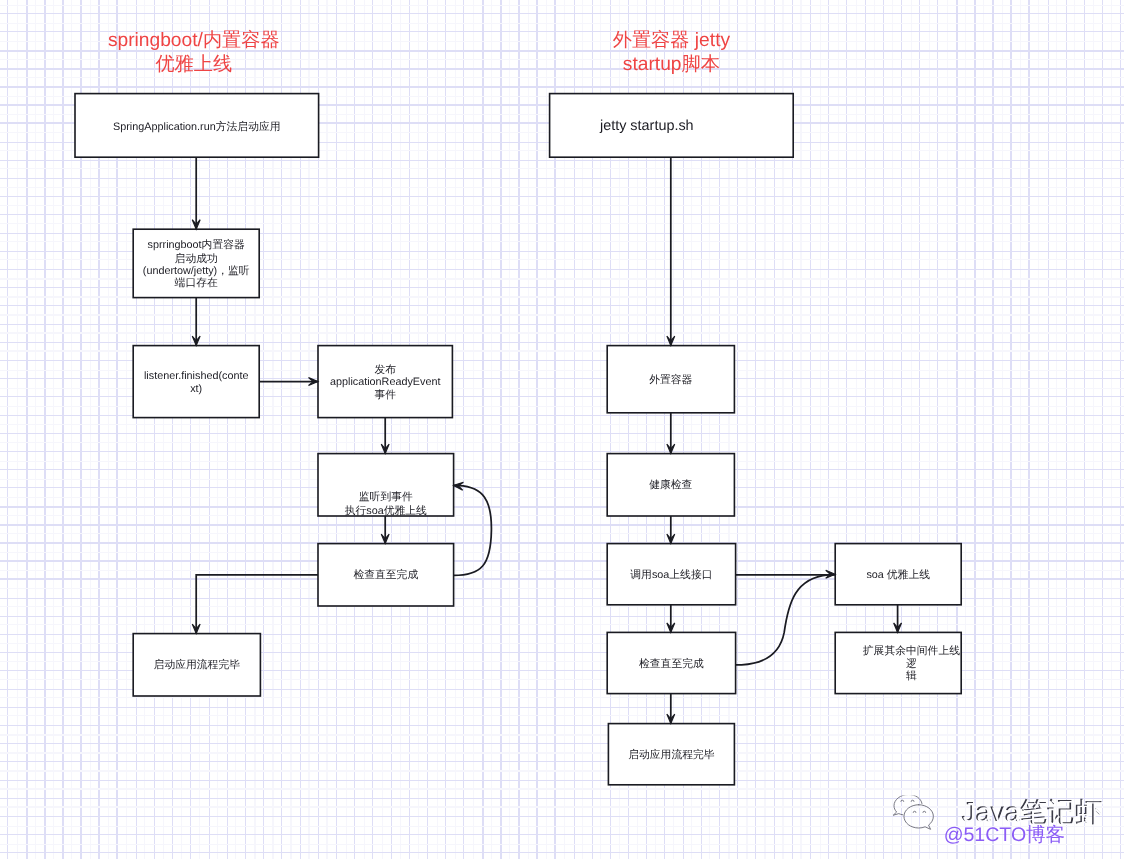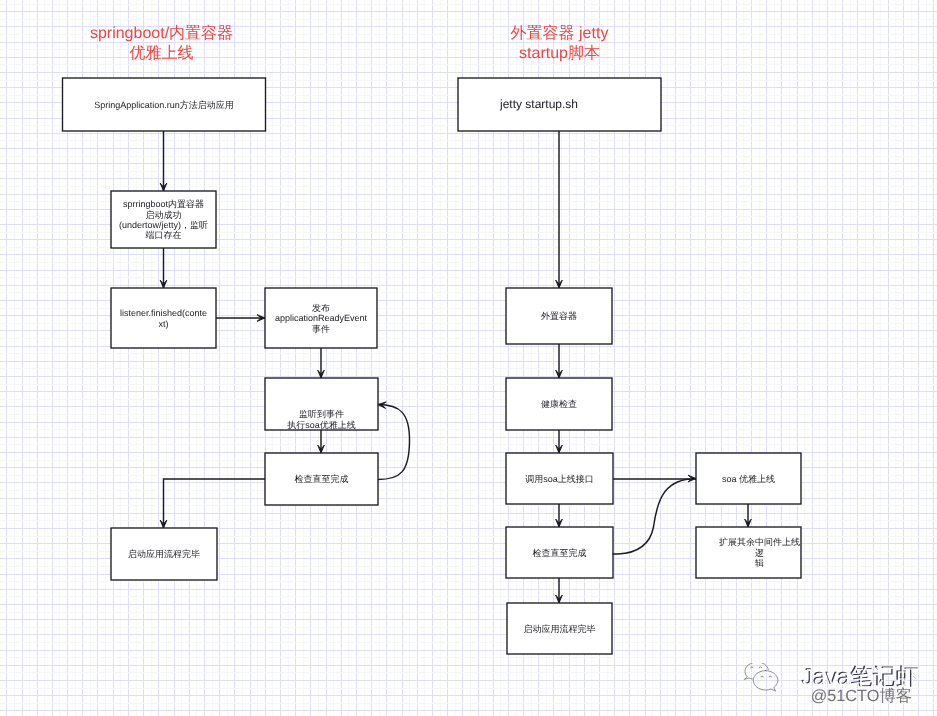--- a/index.html
+++ b/index.html
@@ -20,22 +20,22 @@
          font-family:"Liberation Sans","DejaVu Sans",sans-serif;}
   #title-left{left:60px;top:24px;}
   #title-right{left:458px;top:24px;}
   #wm{position:absolute;left:744px;top:664px;width:193px;}
   #wm-row1{display:flex;align-items:flex-start;height:28px;}
   #wm #wechat{flex:none;margin-left:-5.0px;margin-top:-1px;}
   #wm .brandwrap{position:relative;display:inline-block;margin-left:20px;height:24px;}
   #wm .brand{font-size:23px;line-height:24px;letter-spacing:0px;white-space:nowrap;}
   #wm .brand.back{color:#3a3a46;display:block;}
   #wm .brand.front{color:#fdfdff;position:absolute;left:1.3px;top:1.25px;}
-  #wm .site{display:block;font-size:16.3px;line-height:16.3px;color:#737373;
-            text-align:right;margin-top:-4px;padding-right:25px;}
+  #wm .site{display:block;font-size:16.3px;line-height:16.3px;color:#8b5cf6;
+            text-align:center;margin-top:-4px;padding-right:7px;}
 </style>
 </head>
 <body>
 
 <div id="canvas">
   <div id="grid" style="background: rgb(255, 255, 255);"><svg width="937" height="716" shape-rendering="crispEdges">
         <path d="M 6.5 0 L 6.5 716" stroke="#dedef6" stroke-width="1"></path>
         <path d="M 14.5 0 L 14.5 716" stroke="#f6f6fc" stroke-width="1"></path>
         <path d="M 22.5 0 L 22.5 716" stroke="#dedef6" stroke-width="1"></path>
         <path d="M 29.5 0 L 29.5 716" stroke="#f6f6fc" stroke-width="1"></path>

